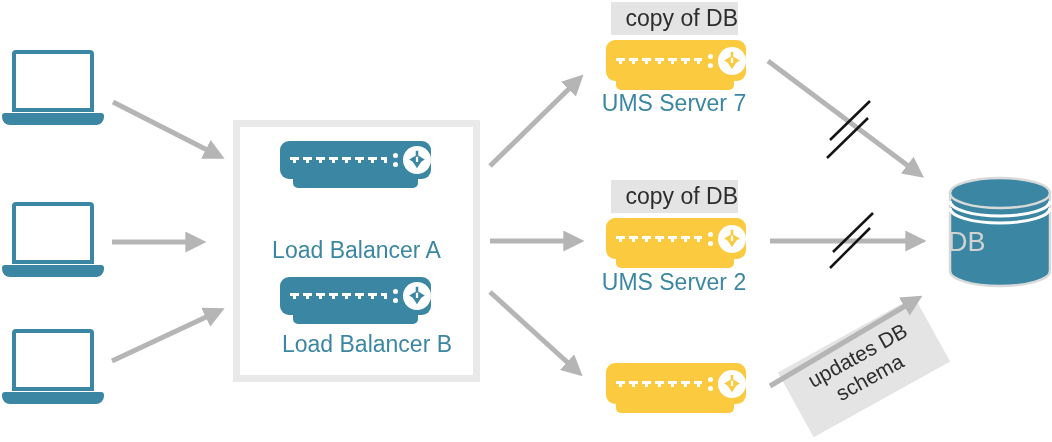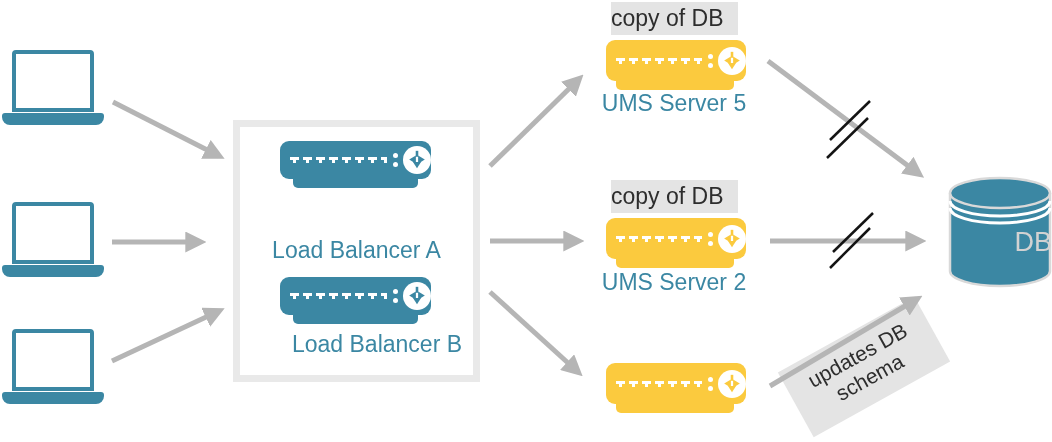--- a/index.html
+++ b/index.html
@@ -39,29 +39,29 @@
   .dots{display:flex;flex-direction:column;gap:4px;margin-left:6px;}
   .dots i{width:5px;height:5px;border-radius:50%;background:#fff;}
   .badge-circle{margin-left:5px;width:28px;height:28px;border-radius:50%;background:#fff;
     display:flex;align-items:center;justify-content:center;flex:none;}
   .appliance.lb .badge-circle svg{fill:var(--teal);}
   .appliance.ums .badge-circle svg{fill:var(--yellow);}
 
   
   .teal-label{position:absolute;color:var(--teal);font-size:23px;text-align:center;white-space:nowrap;}
   .gray-badge{position:absolute;background:var(--label-bg);color:var(--label-text);
-    font-size:23px;height:33px;line-height:33px;text-align:left;z-index:1;}
+    font-size:23px;height:33px;line-height:33px;text-align:right;z-index:1;}
   .annotation{position:absolute;left:786px;top:330px;width:156px;height:74px;
     background:var(--label-bg);color:var(--label-text);font-size:21px;line-height:1.18;
     display:flex;align-items:center;justify-content:center;text-align:center;
     transform:rotate(-29deg);z-index:2;}
 
   
   .db{position:absolute;left:948px;top:175px;width:104px;height:115px;}
-  .db .db-label{position:absolute;left:0;top:52px;width:100%;text-align:right;
+  .db .db-label{position:absolute;left:0;top:52px;width:100%;text-align:left;
     color:var(--db-text);font-size:27px;}
 
   
   .arrows{position:absolute;left:0;top:0;width:1052px;height:442px;z-index:5;pointer-events:none;}
 </style>
 </head>
 <body>
 
 <div class="canvas">
 
@@ -111,42 +111,42 @@
         <svg viewBox="0 0 24 24" width="22" height="22">
           <rect x="10.6" y="2" width="2.8" height="6.5"></rect>
           <polygon points="3.5,11.5 10.8,7 10.8,16"></polygon>
           <polygon points="20.5,11.5 13.2,7 13.2,16"></polygon>
           <polygon points="12,21 7.6,14.2 16.4,14.2"></polygon>
         </svg>
       </div>
     </div>
     <div class="lip"></div>
   </div>
-  <div class="teal-label" style="left:233px;top:331px;width:288px;">Load Balancer B</div>
+  <div class="teal-label" style="left:223px;top:331px;width:288px;">Load Balancer B</div>
 
   <div class="gray-badge" style="left:611px;top:2px;width:127px;">copy of DB</div>
   <div class="appliance ums" style="left:606px;top:40px;">
     <div class="body">
       <div class="ports"></div>
       <div class="dots">
           <i></i>
           <i></i>
         </div>
       <div class="badge-circle">
         <svg viewBox="0 0 24 24" width="22" height="22">
           <rect x="10.6" y="2" width="2.8" height="6.5"></rect>
           <polygon points="3.5,11.5 10.8,7 10.8,16"></polygon>
           <polygon points="20.5,11.5 13.2,7 13.2,16"></polygon>
           <polygon points="12,21 7.6,14.2 16.4,14.2"></polygon>
         </svg>
       </div>
     </div>
     <div class="lip"></div>
   </div>
-  <div class="teal-label" style="left:574px;top:90px;width:200px;">UMS Server 5</div>
+  <div class="teal-label" style="left:574px;top:90px;width:200px;">UMS Server 7</div>
 
   <div class="gray-badge" style="left:611px;top:180px;width:127px;">copy of DB</div>
   <div class="appliance ums" style="left:606px;top:218px;">
     <div class="body">
       <div class="ports"></div>
       <div class="dots">
           <i></i>
           <i></i>
         </div>
       <div class="badge-circle">

